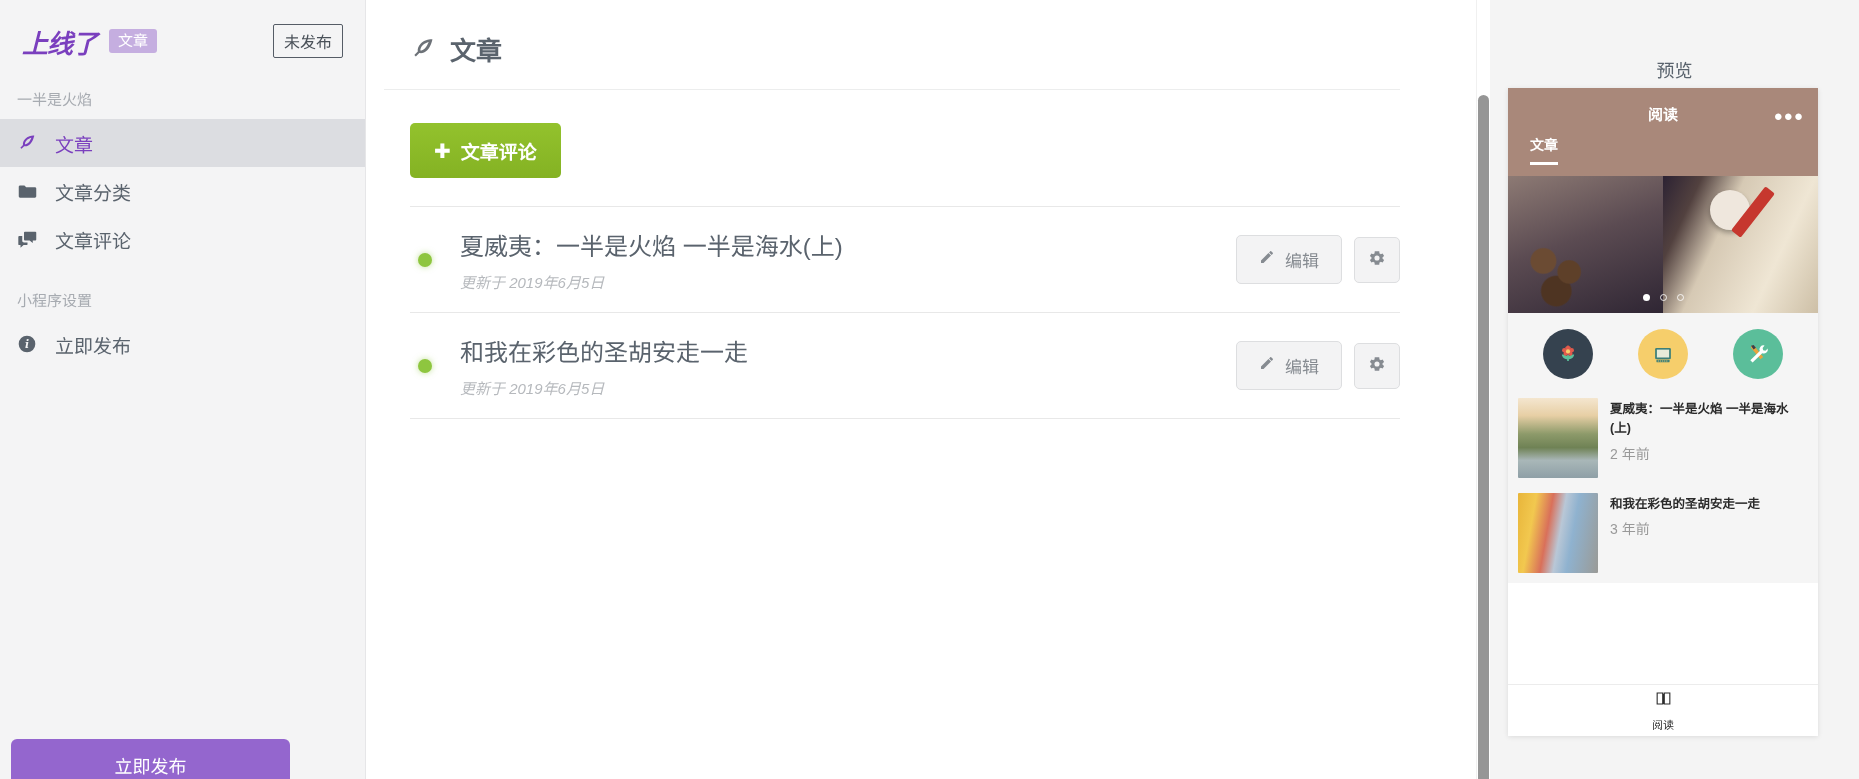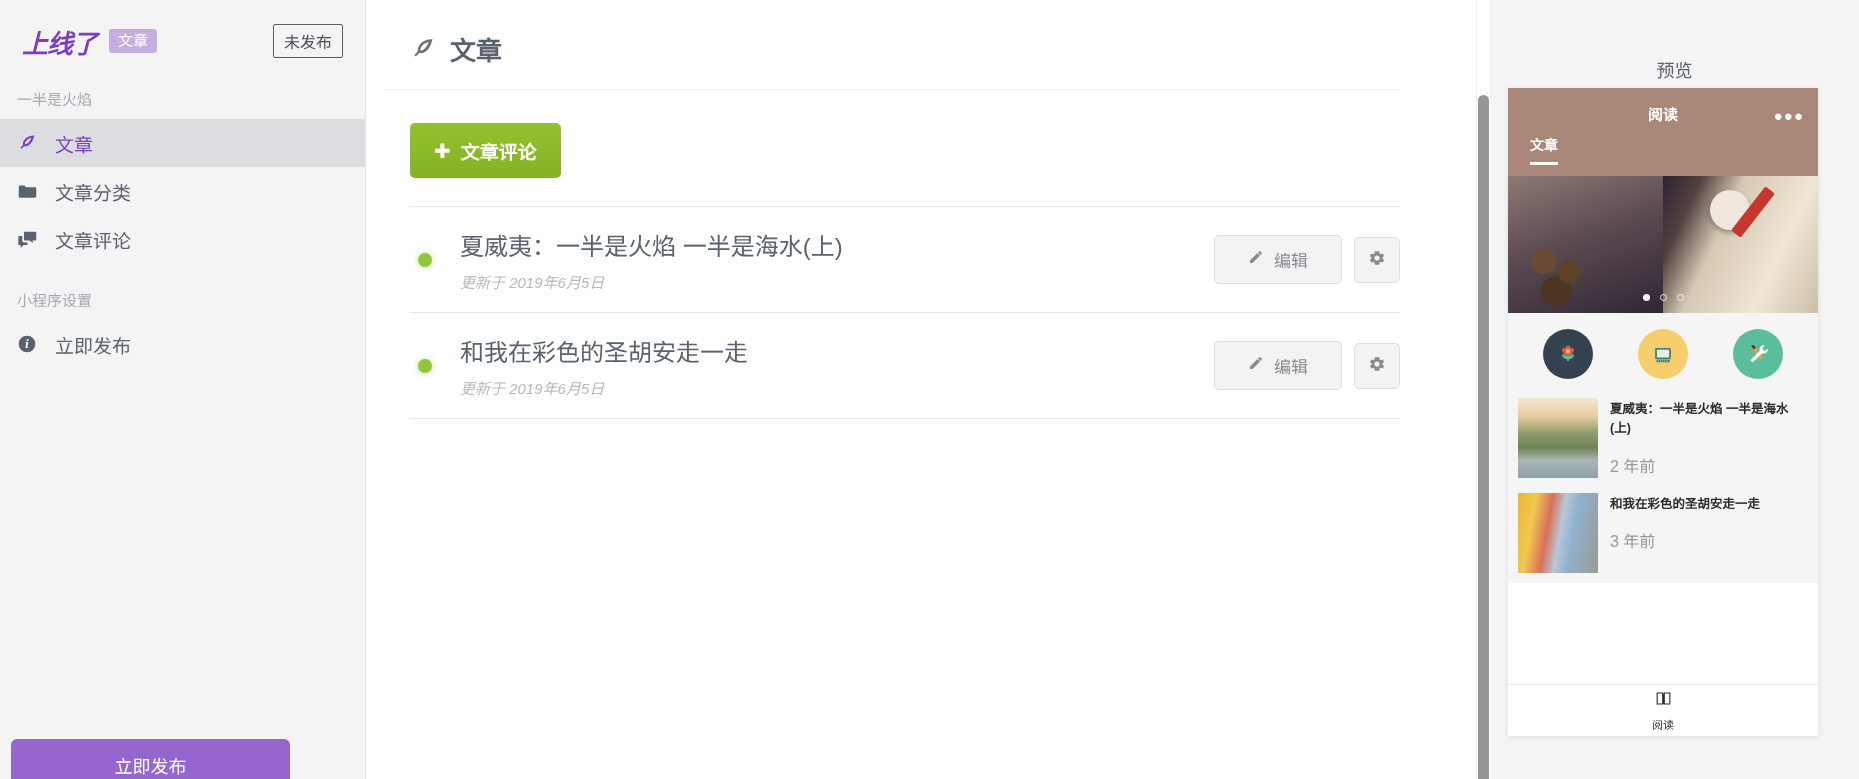--- a/index.html
+++ b/index.html
@@ -147,21 +147,21 @@
     font-size: 15px; color: #b6b9bd; font-style: italic;
   }
   .post-actions { display: flex; align-items: center; gap: 12px; margin-left: 16px; }
   .btn-edit {
     display: inline-flex; align-items: center; gap: 10px;
     background: #f3f3f4;
     border: 1px solid #dddee0;
     border-radius: 5px;
     color: #868b91;
     font-size: 17px;
-    padding: 11px 33px;
+    padding: 11px 22px;
     cursor: pointer;
     font-family: inherit;
   }
   .btn-gear {
     display: inline-flex; align-items: center; justify-content: center;
     width: 46px; height: 46px;
     background: #f3f3f4;
     border: 1px solid #dddee0;
     border-radius: 5px;
     color: #868b91;
@@ -278,21 +278,21 @@
     background: linear-gradient(180deg, #f4e6cf 0%, #e7cfa5 22%, #8d9a6a 45%, #6f8255 62%, #a9b7b8 78%, #8e9fa6 100%);
   }
   .thumb-street {
     background: linear-gradient(100deg, #e8b53a 0%, #f2c84f 20%, #d9705a 38%, #b9c7d6 52%, #8fb2cf 66%, #9a9a96 100%);
   }
   .phone-item-body { flex: 1 1 auto; min-width: 0; padding-top: 2px; }
   .phone-item-title {
     font-size: 12.5px; font-weight: bold; color: #2b2b2b;
     line-height: 1.55;
   }
-  .phone-item-time { font-size: 16px; color: #999999; margin-top: 14px; }
+  .phone-item-time { font-size: 14px; color: #999999; margin-top: 4px; }
 
   .phone-tabbar {
     position: absolute; left: 0; right: 0; bottom: 0;
     height: 52px; background: #ffffff;
     border-top: 1px solid #ececec;
     display: flex;
   }
   .phone-tabbar-item {
     flex: 1 1 0; display: flex; flex-direction: column;
     align-items: center; justify-content: center; gap: 4px;

